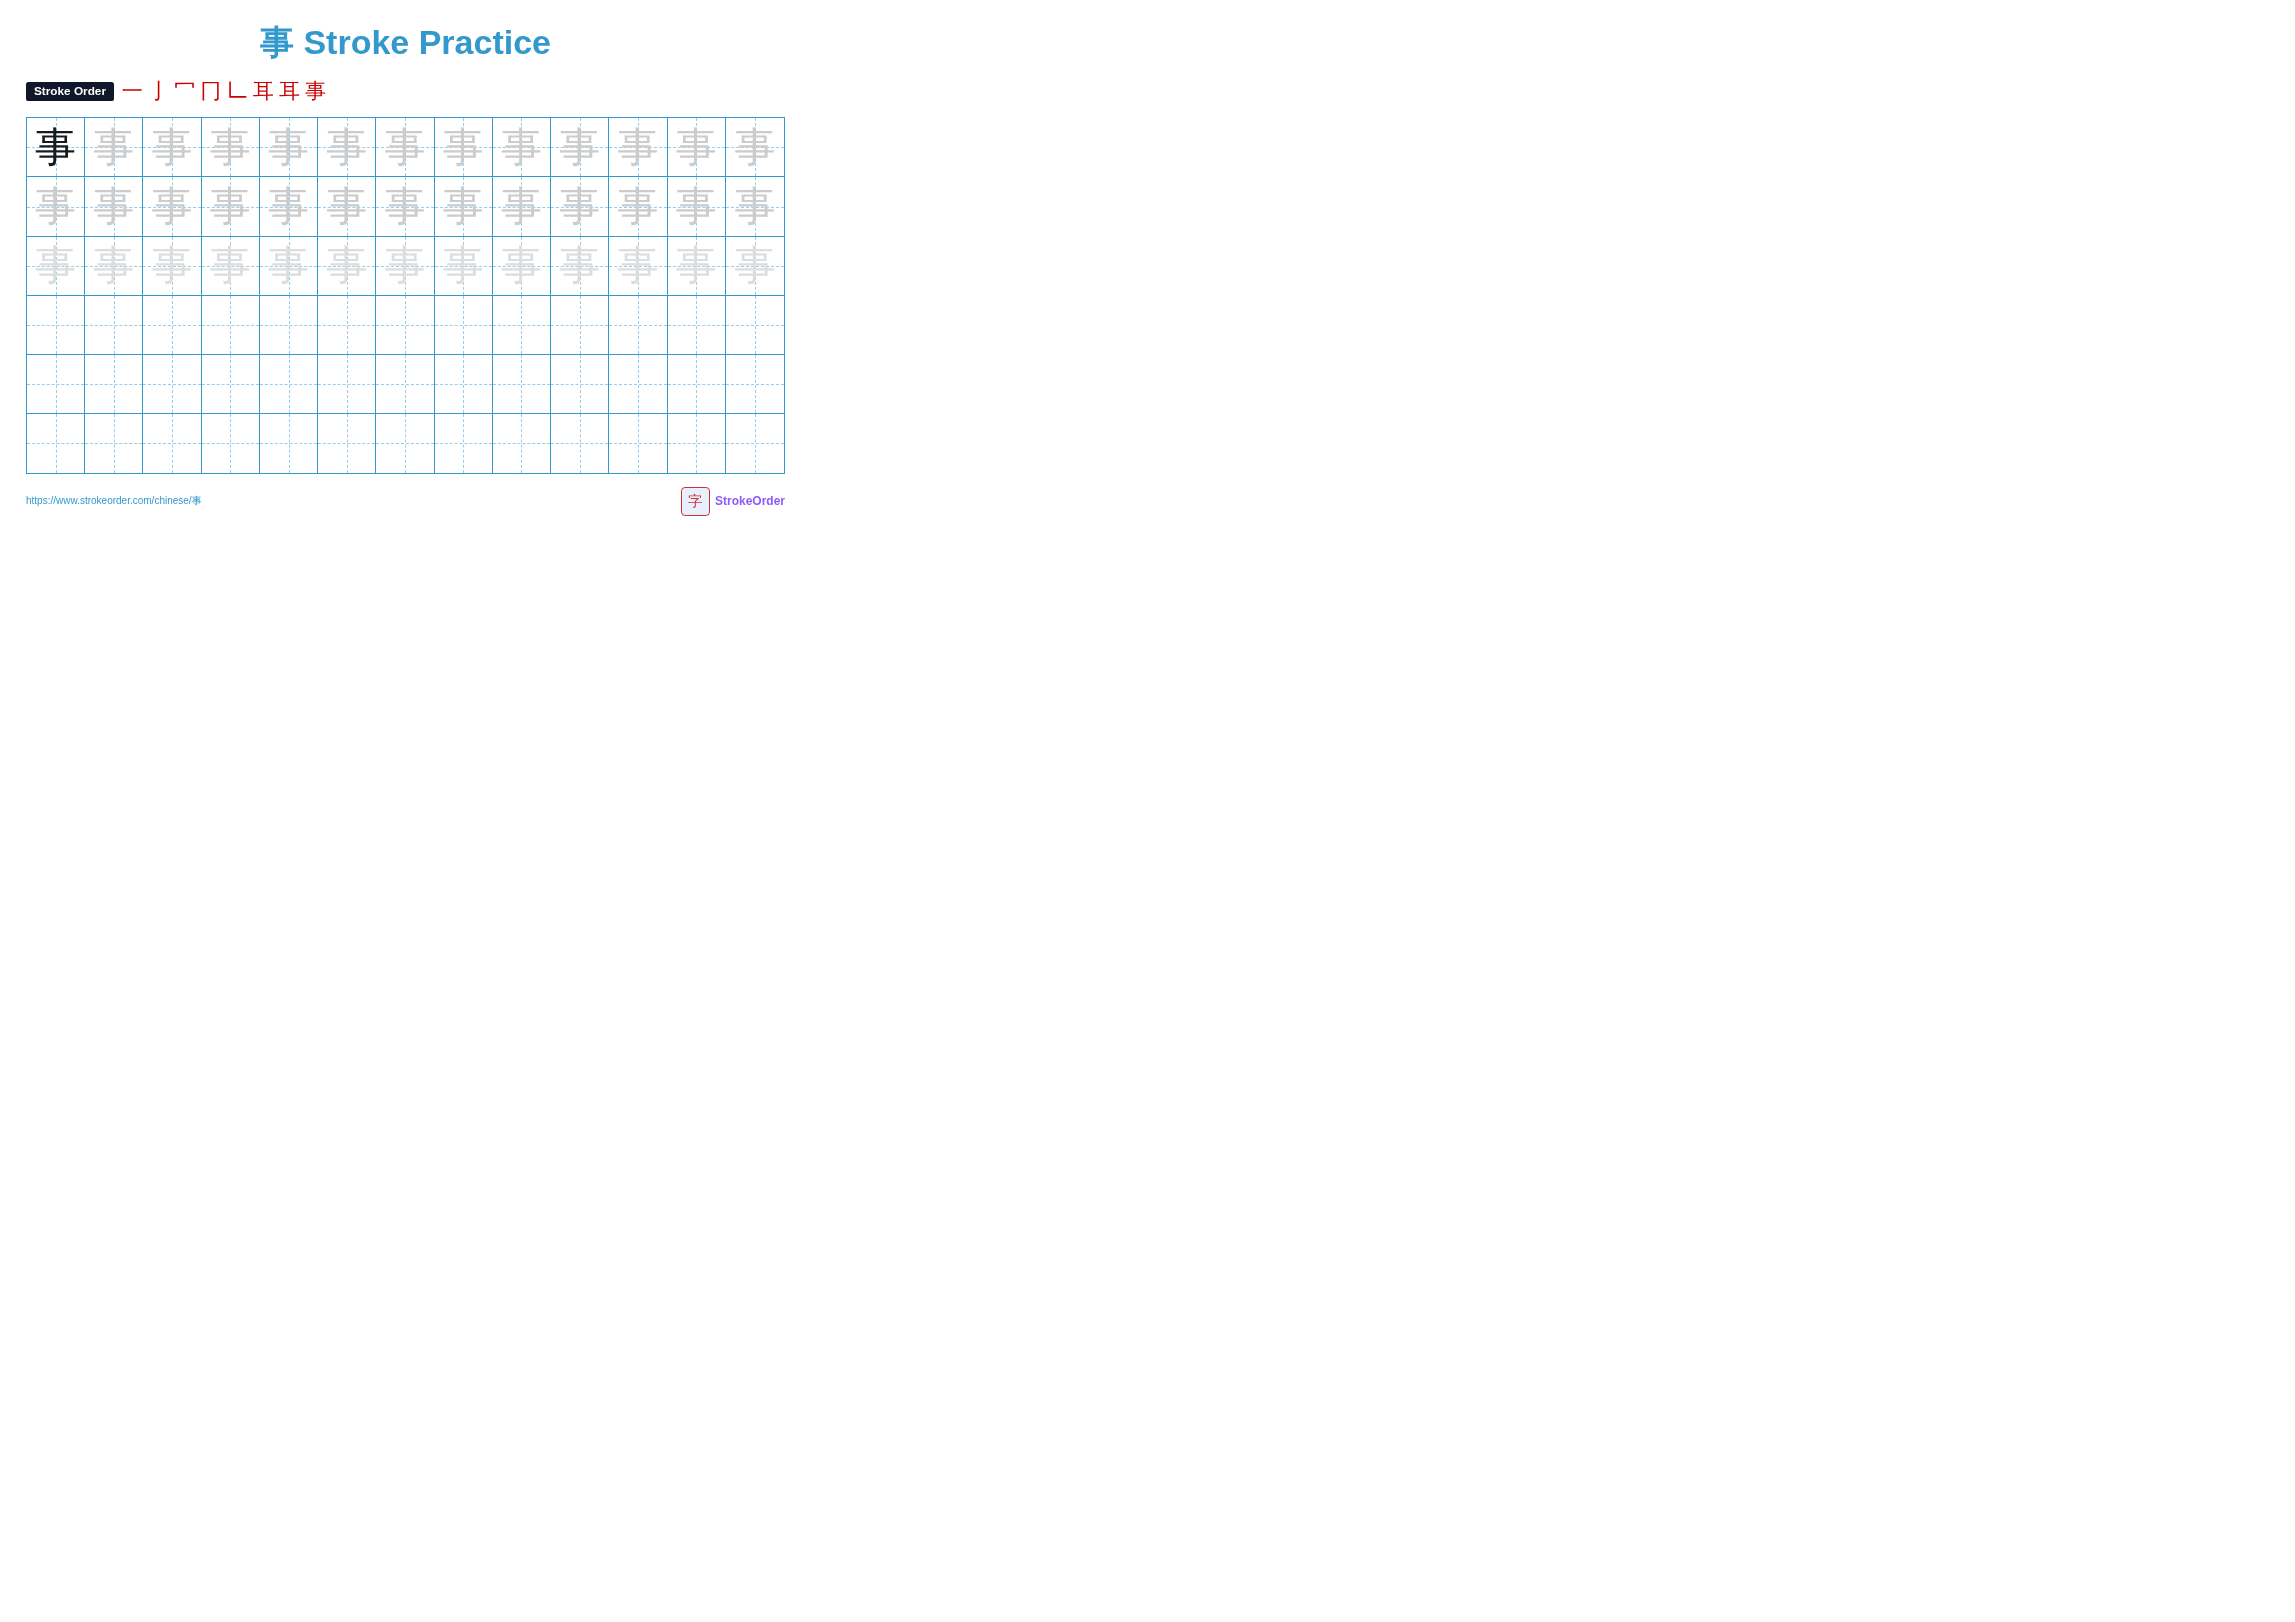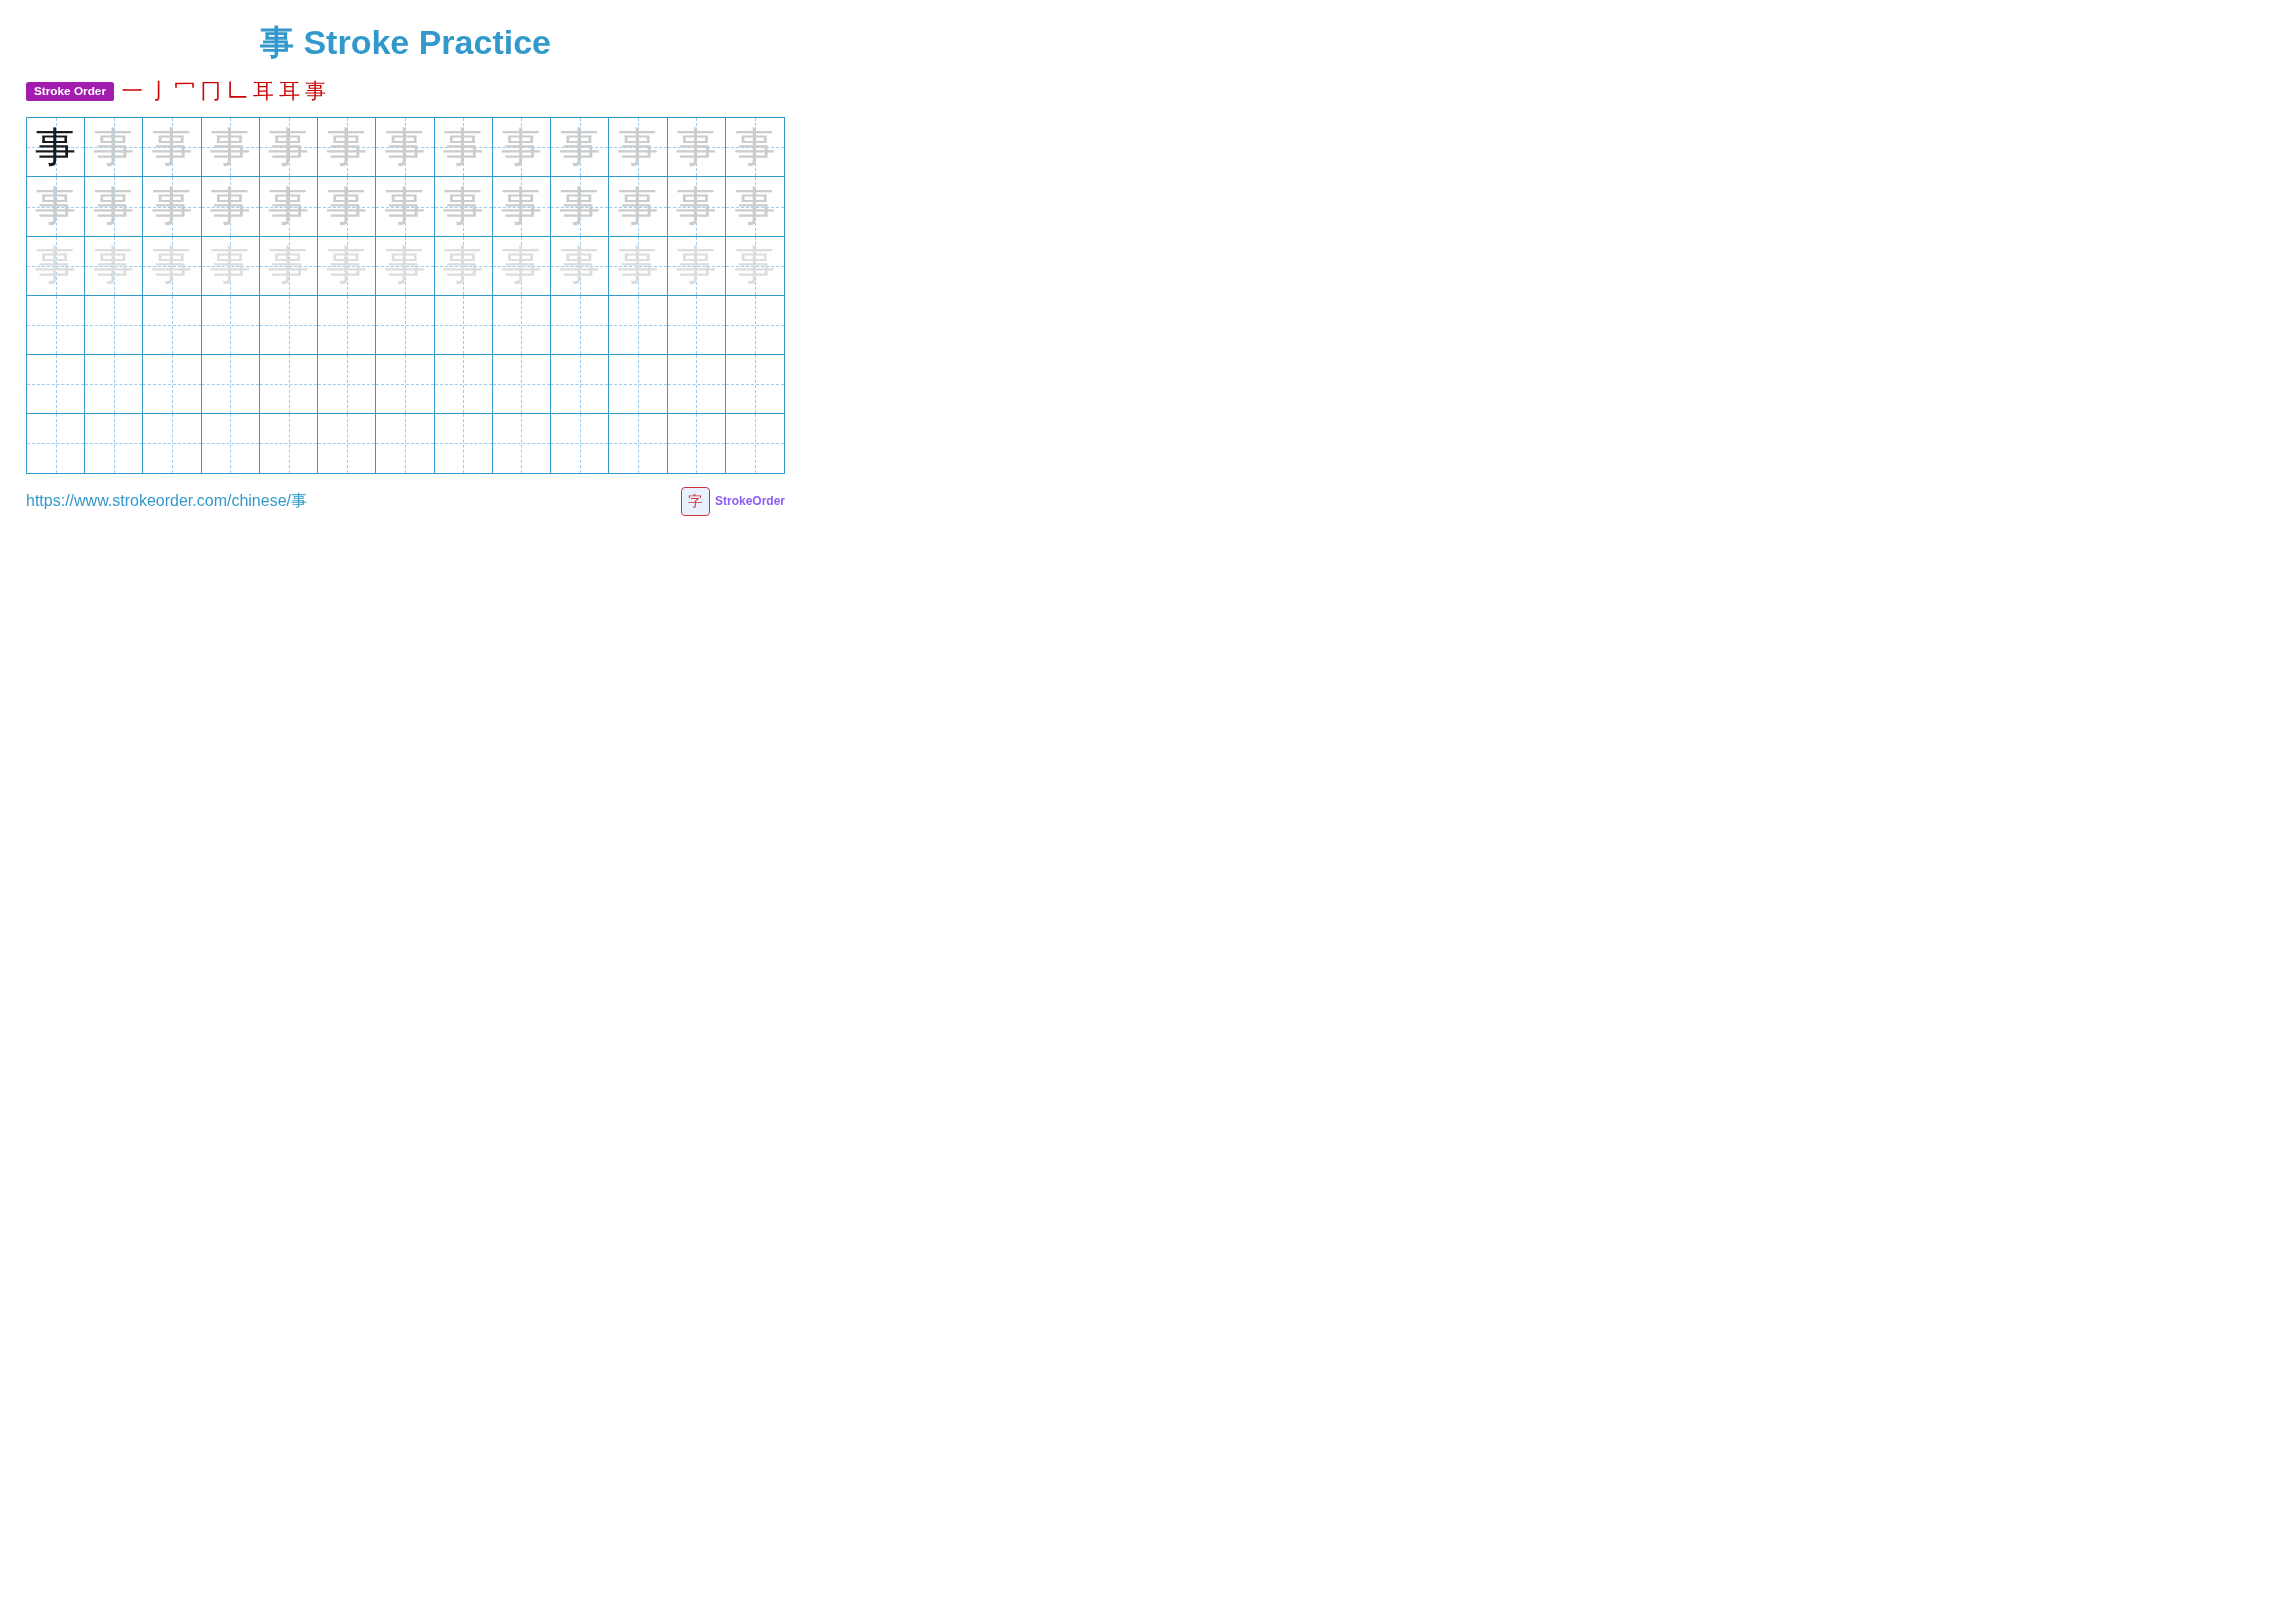--- a/index.html
+++ b/index.html
@@ -28,21 +28,21 @@
     }
 
     
     .stroke-order-row {
       display: flex;
       align-items: center;
       margin-bottom: 11.8px;
       gap: 7.9px;
     }
     .stroke-order-badge {
-      background: #a21caf;
+      background: #0f172a;
       color: #fff;
       font-size: 11.8px;
       font-weight: bold;
       padding: 2.6px 7.9px;
       border-radius: 2.6px;
       font-family: Arial, sans-serif;
       white-space: nowrap;
     }
     .stroke-sequence {
       display: flex;
@@ -134,21 +134,21 @@
 
     
     .footer {
       display: flex;
       justify-content: space-between;
       align-items: center;
       margin-top: 11.8px;
     }
     .footer-url {
       color: #3399cc;
-      font-size: 16px;
+      font-size: 10px;
       font-family: Arial, sans-serif;
     }
     .footer-logo {
       display: flex;
       align-items: center;
       gap: 5.2px;
     }
     .footer-logo-icon {
       width: 29px;
       height: 29px;

